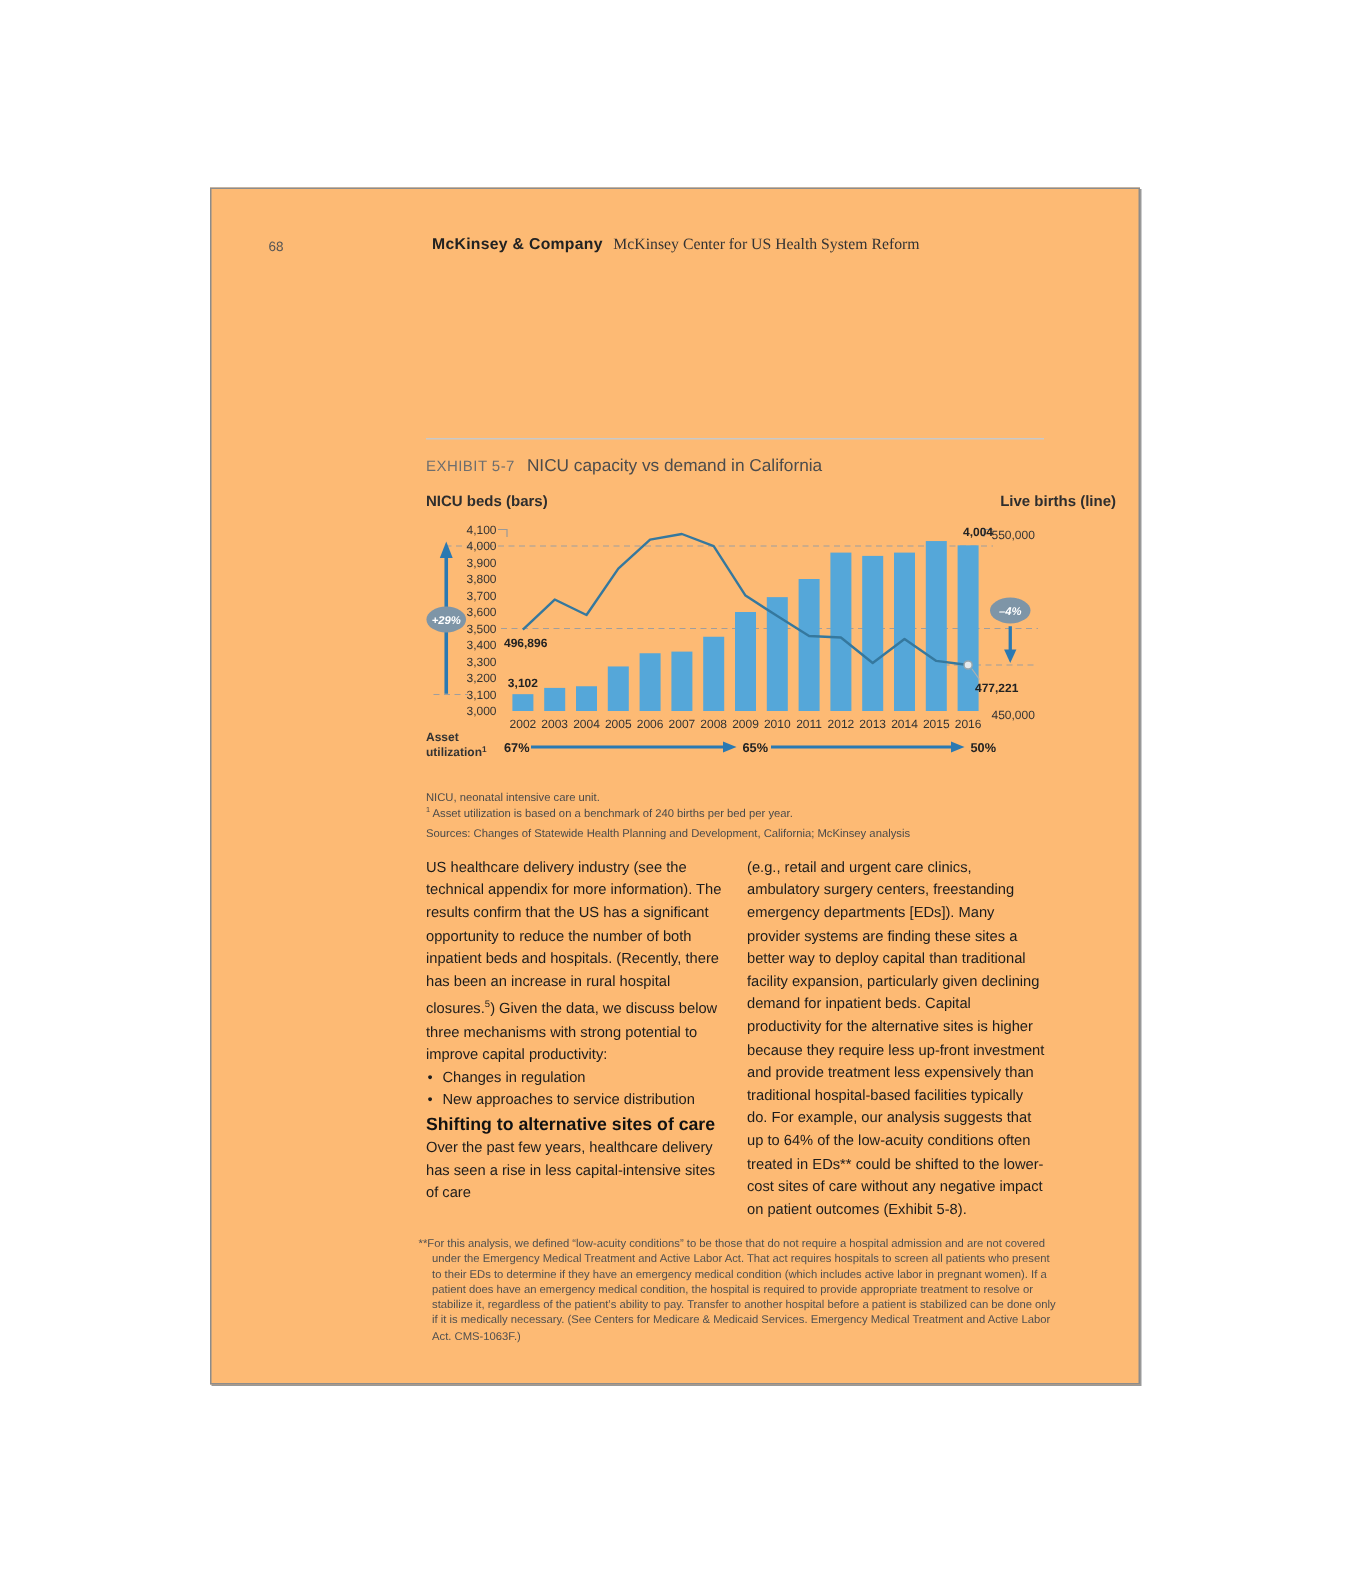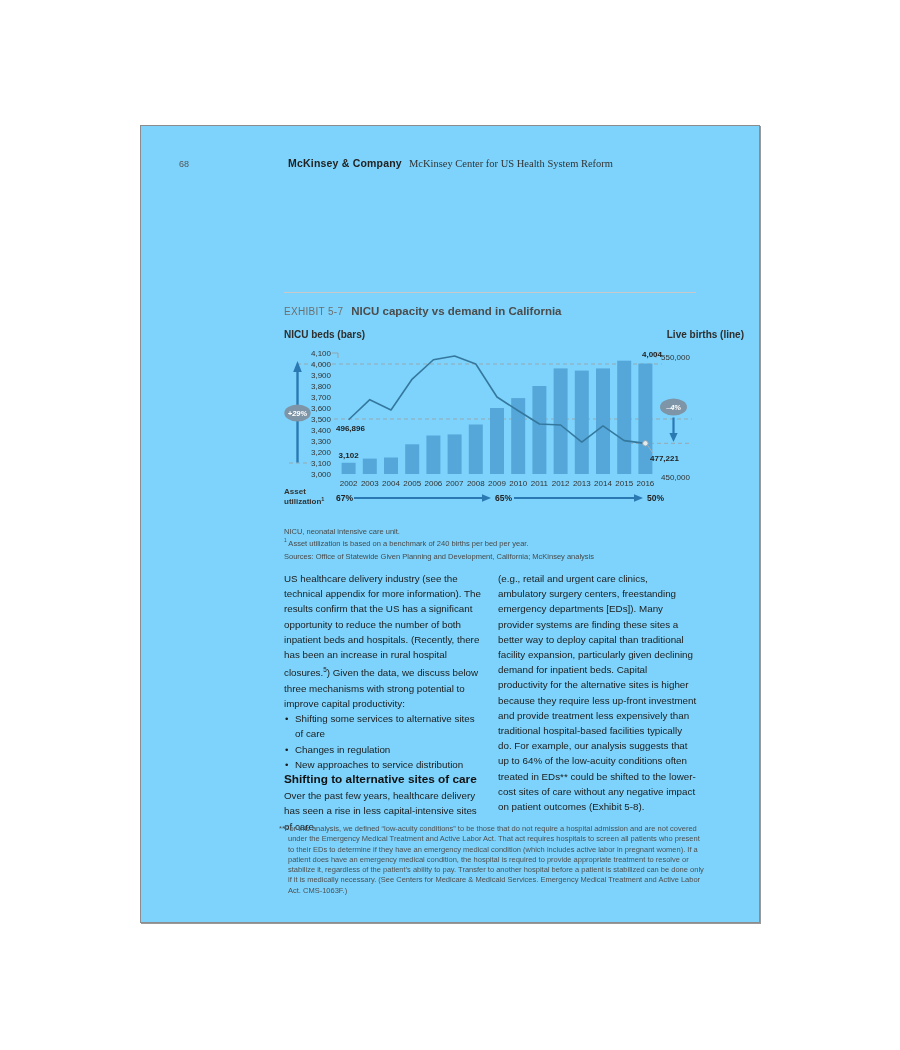--- a/index.html
+++ b/index.html
@@ -1,27 +1,27 @@
 <!DOCTYPE html>
 <html><head>
 <meta charset="utf-8">
 <style>
   html,body{margin:0;padding:0;background:#ffffff;}
   body{width:900px;height:1050px;position:relative;font-family:"Liberation Sans",sans-serif;overflow:hidden;}
-  .page{position:absolute;left:140px;top:125px;width:618px;height:796px;background:#7dd3fc;
+  .page{position:absolute;left:140px;top:125px;width:618px;height:796px;background:#fdba74;
         border:1px solid #8c8c8c;box-shadow:1px 1px 0 rgba(70,70,70,.55);}
   .abs{position:absolute;}
   .page-number{left:38px;top:33px;font-size:9px;color:#555;}
   .brand-row{left:147px;top:31px;font-size:10.5px;color:#222;white-space:nowrap;}
   .brand{font-weight:bold;letter-spacing:.2px;}
   .brand-center{font-family:"Liberation Serif",serif;color:#333;margin-left:7px;text-align:center;}
   .rule{left:143px;top:166px;width:412px;height:1px;background:#c9c9c9;}
   .exhibit-row{left:143px;top:175px;white-space:nowrap;}
   .exhibit-eyebrow{font-size:10px;color:#6e6e6e;letter-spacing:.3px;margin-top:12px;}
-  .exhibit-title{font-size:11.5px;font-weight:bold;color:#4c4c4c;margin-left:8px;}
+  .exhibit-title{font-size:11.5px;font-weight:normal;color:#4c4c4c;margin-left:8px;}
   .series-label{font-size:10px;font-weight:bold;color:#2e2e2e;top:203px;}
   .series-label.left{left:143px;}
   .series-label.right{left:143px;width:460px;text-align:right;}
   .chart-wrap{left:143px;top:215px;width:420px;height:175px;}
   .chart-wrap svg{display:block;}
   .fnotes{left:143px;top:401px;width:420px;font-size:7.5px;line-height:9.2px;color:#4a4a4a;}
   .fnotes .src{margin-top:4px;}
   sup{font-size:65%;}
   .col{top:445px;width:200px;font-size:9.8px;line-height:15.2px;color:#1c1c1c;}
   .col.left{left:143px;}
@@ -129,27 +129,26 @@
         <text x="211" y="160" font-size="8.5" font-weight="bold" fill="#222" font-family="Liberation Sans, sans-serif">65%</text>
         <line x1="230" y1="157" x2="352" y2="157" stroke="#2A79B2" stroke-width="2"></line>
         <polygon points="359,157 350,153.3 350,160.7" fill="#2A79B2"></polygon>
         <text x="363" y="160" font-size="8.5" font-weight="bold" fill="#222" font-family="Liberation Sans, sans-serif">50%</text>
       </svg>
   </div>
 
   <div class="abs fnotes">
     <div>NICU, neonatal intensive care unit.</div>
     <div><sup>1</sup><span> Asset utilization is based on a benchmark of 240 births per bed per year.</span></div>
-    <div class="src">Sources: Office of Statewide Given Planning and Development, California; McKinsey analysis</div>
+    <div class="src">Sources: Changes of Statewide Health Planning and Development, California; McKinsey analysis</div>
   </div>
 
   <div class="abs col left">
     <p><span>US healthcare delivery industry (see the technical appendix for more information). The results confirm that the US has a significant opportunity to reduce the number of both inpatient beds and hospitals. (Recently, there has been an increase in rural hospital closures.</span><sup>5</sup><span>) Given the data, we discuss below three mechanisms with strong potential to improve capital productivity:</span></p>
     <ul class="bullets">
-      <li>Shifting some services to alternative sites of care</li>
       <li>Changes in regulation</li>
       <li>New approaches to service distribution</li>
     </ul>
     <div class="body-heading">Shifting to alternative sites of care</div>
     <p>Over the past few years, healthcare delivery has seen a rise in less capital-intensive sites of care</p>
   </div>
 
   <div class="abs col right">
     <p>(e.g., retail and urgent care clinics, ambulatory surgery centers, freestanding emergency departments [EDs]). Many provider systems are finding these sites a better way to deploy capital than traditional facility expansion, particularly given declining demand for inpatient beds. Capital productivity for the alternative sites is higher because they require less up-front investment and provide treatment less expensively than traditional hospital-based facilities typically do. For example, our analysis suggests that up to 64% of the low-acuity conditions often treated in EDs** could be shifted to the lower-cost sites of care without any negative impact on patient outcomes (Exhibit 5-8).</p>
   </div>

